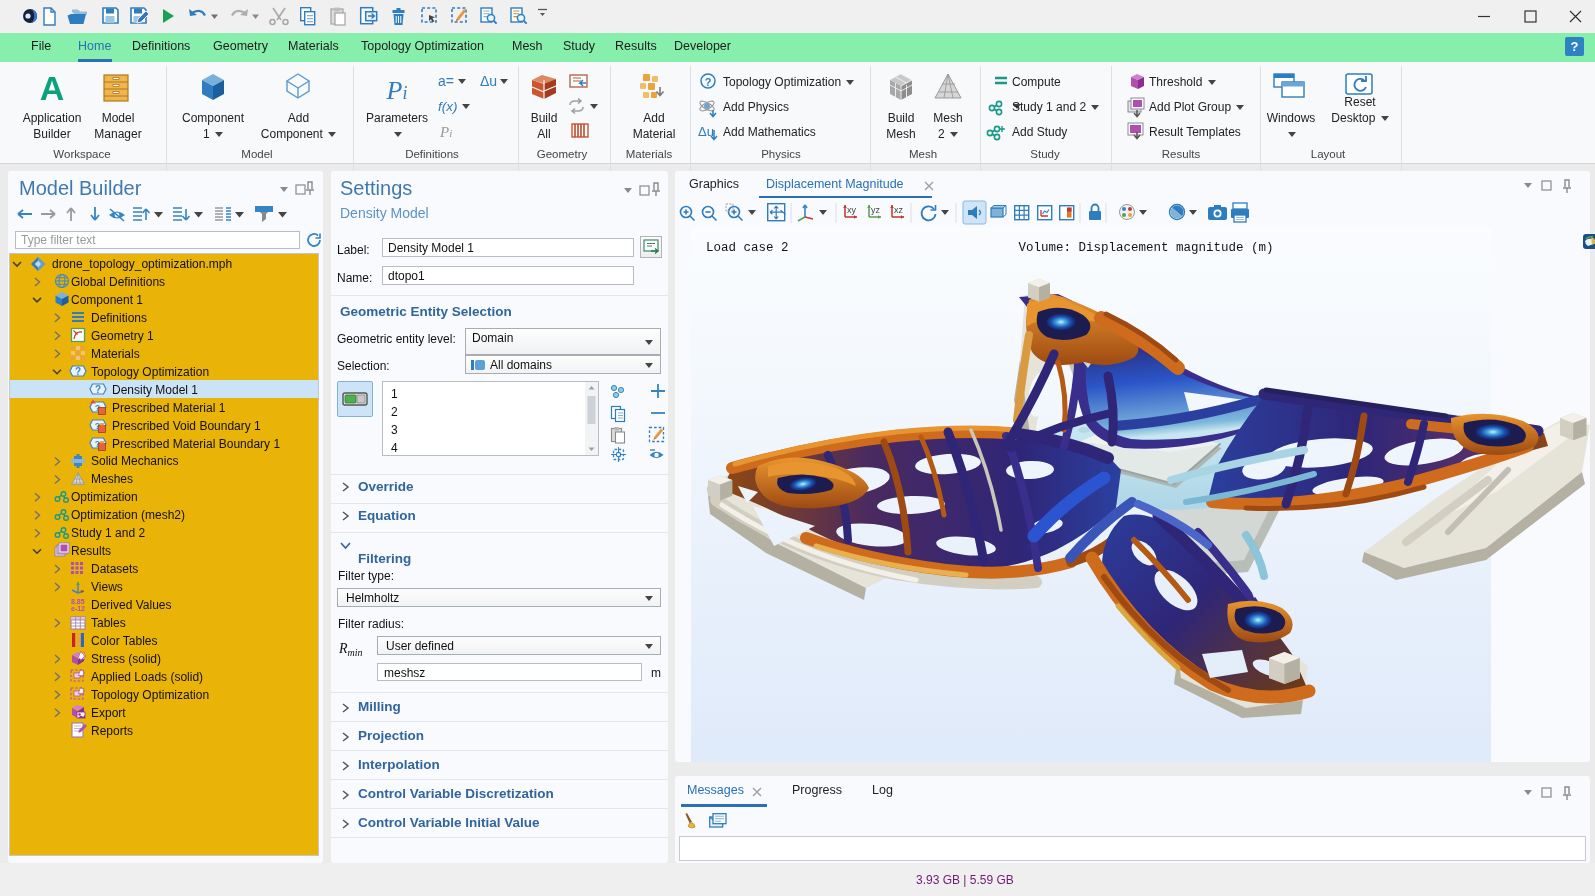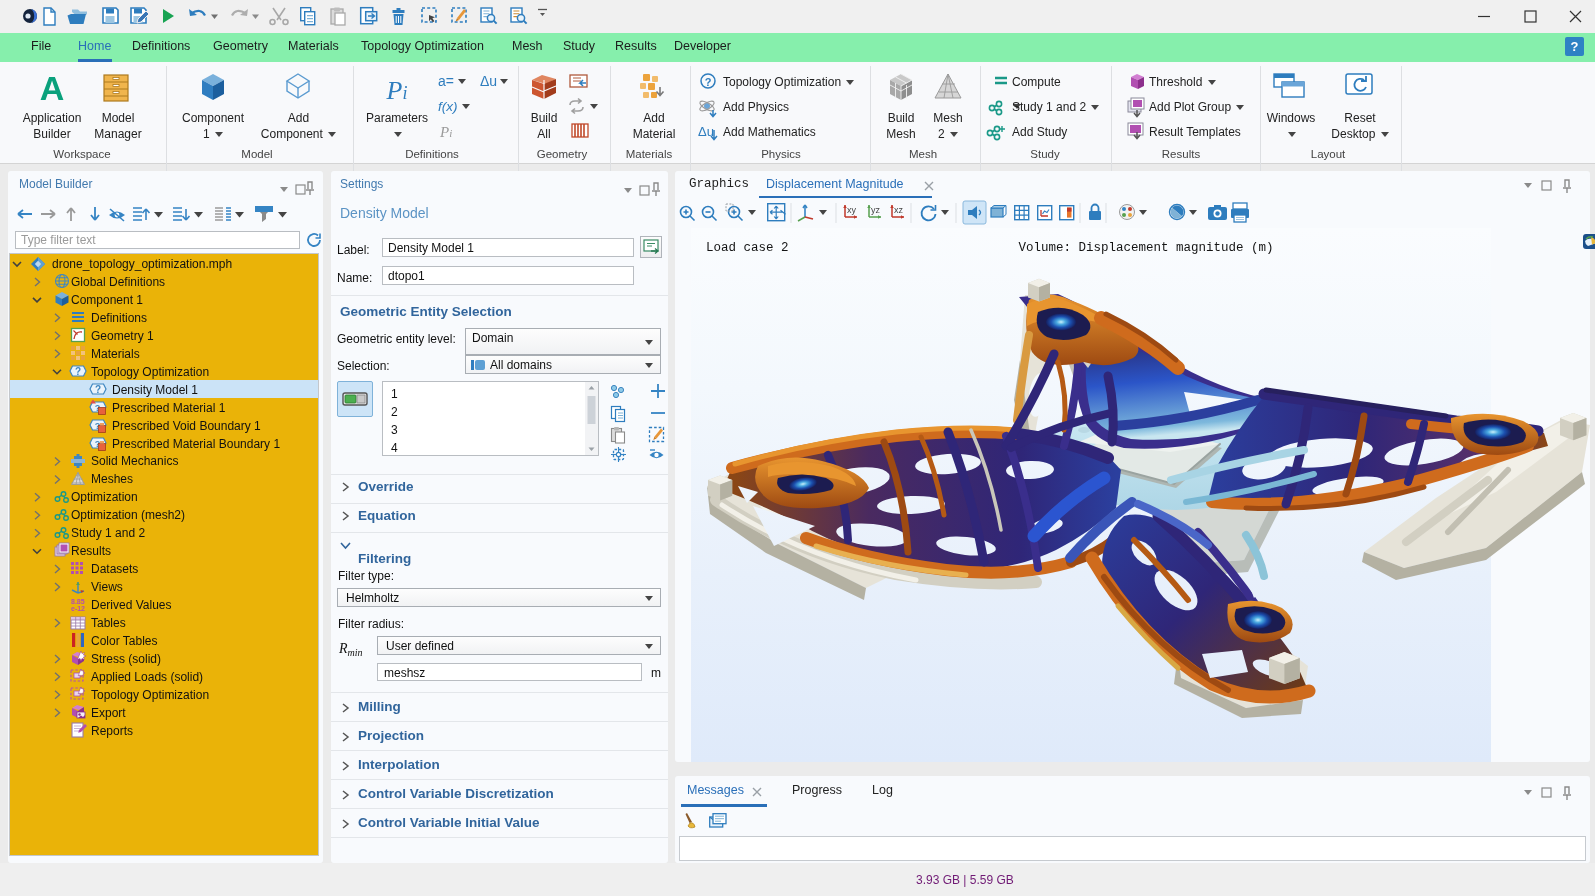--- a/index.html
+++ b/index.html
@@ -18,21 +18,21 @@
 .glabel { position:absolute; top:86px; font-size:11.5px; color:#444; text-align:center; }
 .bigbtn { position:absolute; top:3px; text-align:center; font-size:12px; color:#222; line-height:16px; }
 .smalltext { position:absolute; font-size:12px; color:#222; }
 .car { display:inline-block; width:0; height:0; border-left:4px solid transparent; border-right:4px solid transparent; border-top:5px solid #444; margin:0 0 1px 2px; }
 
 .panel { position:absolute; background:#f8fafd; border-radius:3px; }
 #mbpanel { left:8px; top:171px; width:315px; height:692px; }
 #setpanel { left:331px; top:171px; width:337px; height:692px; }
 #gfxpanel { left:675px; top:171px; width:915px; height:591px; }
 #msgpanel { left:675px; top:776px; width:915px; height:87px; }
-.ptitle { font-size:12px; color:#4179ae; }
+.ptitle { font-size:20px; color:#4179ae; }
 
 #treebox { position:absolute; left:1px; top:82px; width:310px; height:603px; background:#eab308; border:1px solid #c3c7cc; }
 .trow { position:absolute; left:0; width:100%; height:18px; font-size:12px; color:#111; white-space:nowrap; }
 
 .inbox { position:absolute; background:#fff; border:1px solid #b9bdc2; font-size:12px; color:#111; }
 .slabel { position:absolute; font-size:12px; color:#111; }
 .sechead { position:absolute; font-size:13px; font-weight:bold; color:#31659c; }
 .seclink { position:absolute; font-size:13.5px; font-weight:bold; color:#31659c; }
 .dropdown { position:absolute; background:linear-gradient(#fdfdfd,#f1f2f4); border:1px solid #a8adb3; font-size:12px; color:#111; }
 .dropdown .da { position:absolute; right:7px; top:50%; margin-top:-2px; width:0; height:0; border-left:4px solid transparent; border-right:4px solid transparent; border-top:5px solid #444; }
@@ -308,21 +308,21 @@
     <div class="bigbtn" style="left:8px;top:48px;width:88px;">Application<br>Builder</div>
     <div class="bigbtn" style="left:76px;top:48px;width:84px;">Model<br>Manager</div>
     <div class="bigbtn" style="left:173px;top:48px;width:80px;">Component<br>1 <span class="car"></span></div>
     <div class="bigbtn" style="left:251px;top:48px;width:95px;">Add<br>Component <span class="car"></span></div>
     <div class="bigbtn" style="left:357px;top:48px;width:80px;">Parameters<br><span class="car"></span></div>
     <div class="bigbtn" style="left:514px;top:48px;width:60px;">Build<br>All</div>
     <div class="bigbtn" style="left:620px;top:48px;width:68px;">Add<br>Material</div>
     <div class="bigbtn" style="left:871px;top:48px;width:60px;">Build<br>Mesh</div>
     <div class="bigbtn" style="left:918px;top:48px;width:60px;">Mesh<br>2 <span class="car"></span></div>
     <div class="bigbtn" style="left:1256px;top:48px;width:70px;">Windows<br><span class="car"></span></div>
-    <div class="bigbtn" style="left:1322px;top:48px;width:76px;text-align:center;">Reset<br>Desktop <span class="car"></span></div>
+    <div class="bigbtn" style="left:1322px;top:32px;width:76px;text-align:center;">Reset<br>Desktop <span class="car"></span></div>
     <div class="smalltext" style="left:723px;top:13px;">Topology Optimization <span class="car"></span></div>
     <div class="smalltext" style="left:723px;top:38px;">Add Physics</div>
     <div class="smalltext" style="left:723px;top:63px;">Add Mathematics</div>
     <div class="smalltext" style="left:1012px;top:13px;">Compute</div>
     <div class="smalltext" style="left:1012px;top:38px;">Study 1 and 2 <span class="car"></span></div>
     <div class="smalltext" style="left:1012px;top:63px;">Add Study</div>
     <div class="smalltext" style="left:1149px;top:13px;">Threshold <span class="car"></span></div>
     <div class="smalltext" style="left:1149px;top:38px;">Add Plot Group <span class="car"></span></div>
     <div class="smalltext" style="left:1149px;top:63px;">Result Templates</div>
     <div class="rsep" style="left:166px;"></div>
@@ -732,21 +732,21 @@
       </svg>
     <div class="seclink" style="left:27px;top:615px;">Control Variable Discretization</div>
     <div class="hr" style="top:637px;"></div>
     <svg class="abs" style="left:10px;top:647px;" width="12" height="12">
         <path d="M2 2 l5 4 -5 4" fill="none" stroke="#555" stroke-width="1.5"></path>
       </svg>
     <div class="seclink" style="left:27px;top:644px;">Control Variable Initial Value</div>
     <div class="hr" style="top:666px;"></div>
   </div>
   <div class="panel" id="gfxpanel">
-    <div class="gtab" style="left:14px;color:#222;font-family:Liberation Mono, monospace;">Graphics</div>
+    <div class="gtab" style="left:14px;color:#222;">Graphics</div>
     <div class="gtab" style="left:91px;color:#2a6fb8;">Displacement Magnitude</div>
     <svg class="abs" style="left:248px;top:9px;" width="12" height="12">
         <path d="M2 2 l8 8 m0-8 l-8 8" stroke="#9aa0a6" stroke-width="1.4"></path>
       </svg>
     <div style="position:absolute;left:84px;top:24.5px;width:173px;height:2.5px;background:#2a6fb8;"></div>
     <svg class="abs" style="right:8px;top:8px;" width="60" height="14">
       <path d="M2 4 l8 0 -4 5z" fill="#8a8a8a"></path>
       <rect x="20" y="2" width="9" height="9" fill="none" stroke="#8a8a8a" stroke-width="1.2"></rect>
       <path d="M45 9 v5 m-4-5 h8 m-6-1 v-7 h4 v7" stroke="#8a8a8a" stroke-width="1.4" fill="none"></path>
     </svg>

